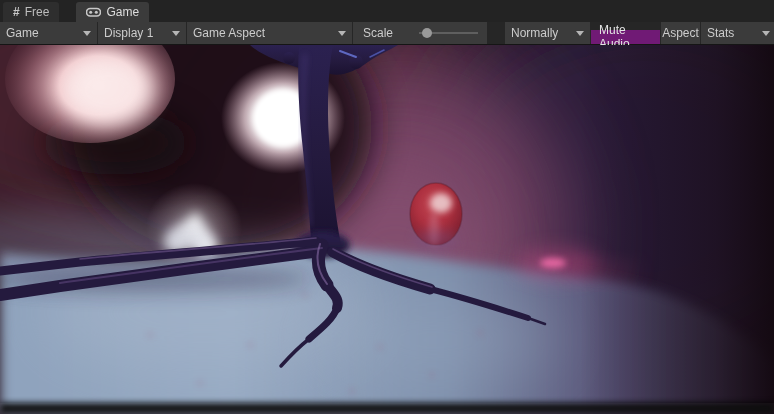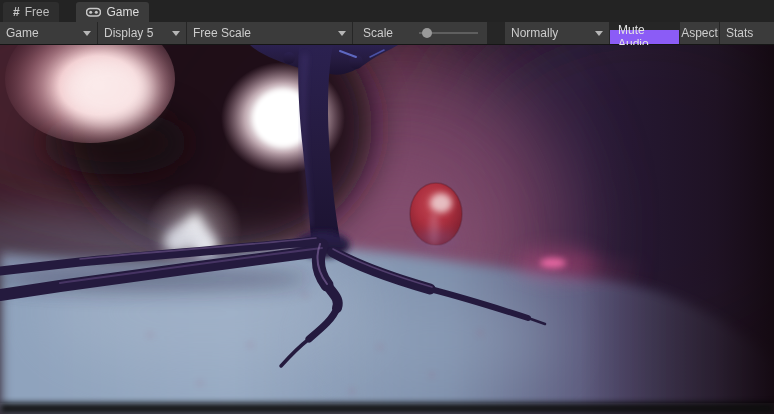--- a/index.html
+++ b/index.html
@@ -34,21 +34,21 @@
   }
   .tseg + .tseg { margin-left:1px; }
   .popup { justify-content:space-between; padding:0 6px 0 6px; }
   .popup .lbl { white-space:nowrap; overflow:hidden; }
   .arrow-down {
     width:0; height:0; border-left:4px solid transparent;
     border-right:4px solid transparent; border-top:5px solid #b6b6b6;
     margin-left:6px; flex:0 0 auto;
   }
   .btn { justify-content:center; padding:0 8px; }
-  .btn.active { background:#8b5cf6; color:#e4e4e4;margin-top:8px; }
+  .btn.active { background:#701a75; color:#e4e4e4;margin-top:8px; }
   .gap { background:#262626; flex:0 0 16px; cursor:default; }
   
   .scale-seg { padding:0 8px 0 10px; cursor:default;gap:18px; }
   .scale-lbl { margin-right:8px; }
   .slider {
     position:relative; width:59px; height:14px; cursor:pointer; flex:0 0 auto;
   }
   .slider-track {
     position:absolute; left:0; right:0; top:6px; height:2px; background:#5f5f5f;
   }
@@ -85,37 +85,37 @@
       <span>Game</span>
     </div>
   </div>
 
   <div class="toolbar">
     <div class="tseg popup" style="width:97px">
       <span class="lbl">Game</span>
       <span class="arrow-down"></span>
     </div>
     <div class="tseg popup" style="width:88px">
-      <span class="lbl">Display 5</span>
+      <span class="lbl">Display 1</span>
       <span class="arrow-down"></span>
     </div>
     <div class="tseg popup" style="width:165px">
-      <span class="lbl">Free Scale</span>
+      <span class="lbl">Game Aspect</span>
       <span class="arrow-down"></span>
     </div>
     <div class="tseg scale-seg" style="width:134px">
       <span class="scale-lbl">Scale</span>
       <span class="slider">
         <span class="slider-track"></span>
         <span class="slider-thumb" style="left: 13%;"></span>
       </span>
       <span class="scale-val">2x</span>
     </div>
     <div class="tseg gap"></div>
-    <div class="tseg popup" style="width:104px">
+    <div class="tseg popup" style="width:85px">
       <span class="lbl">Normally</span>
       <span class="arrow-down"></span>
     </div>
     <div class="tseg btn active" style="width:69px">
       <span>Mute Audio</span>
     </div>
     <div class="tseg btn" style="width:39px">
       <span>Aspect</span>
     </div>
     <div class="tseg popup" style="width:75px">

